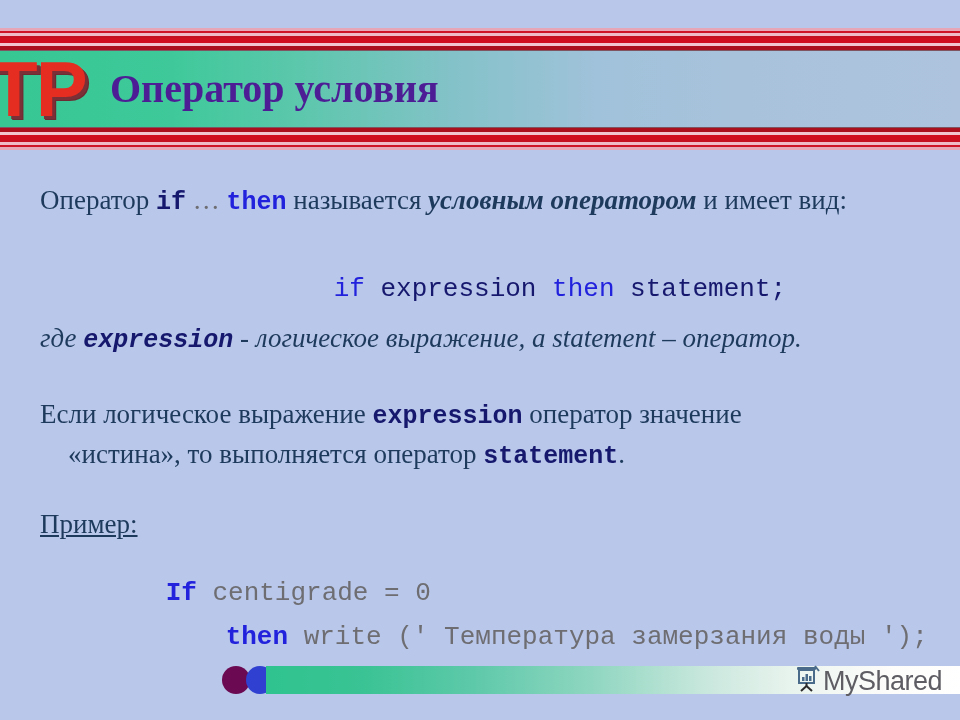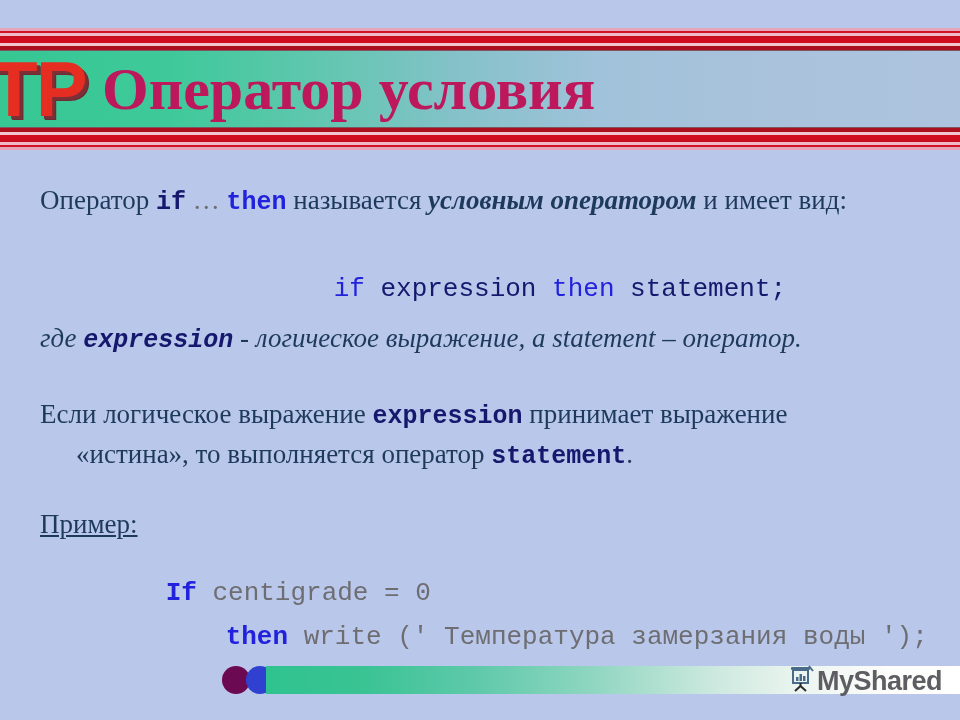--- a/index.html
+++ b/index.html
@@ -72,27 +72,27 @@
     line-height: 78px;
     color: #e52d21;
     letter-spacing: -2px;
     text-shadow: 3px 3px 0 #7b2f36, 4px 4px 0 #6d2b32;
     z-index: 4;
     white-space: nowrap;
   }
 
   .banner-title {
     position: absolute;
-    left: 102px;
+    left: 110px;
     top: 28px;
     font-family: "Liberation Serif", "DejaVu Serif", serif;
     font-weight: bold;
-    font-size: 60px;
+    font-size: 40px;
     line-height: 66px;
-    color: #be185d;
+    color: #4c1d95;
     z-index: 3;
     white-space: nowrap;
   }
 
   
   .content {
     position: absolute;
     left: 0;
     top: 150px;
     width: 960px;
@@ -103,21 +103,21 @@
     font-size: 27px;
     line-height: 52px;
     color: #1d3a5c;
     white-space: nowrap;
   }
 
   .row-1   { position: absolute; left: 40px;  top: 24px; }
   .row-2   { position: absolute; left: 240px; top: 88px; }
   .row-3   { position: absolute; left: 40px;  top: 162px; font-style: italic; }
   .row-4a  { position: absolute; left: 40px;  top: 238px; }
-  .row-4b  { position: absolute; left: 68px;  top: 278px; margin-left: 8px; }
+  .row-4b  { position: absolute; left: 68px;  top: 278px; }
   .row-5   { position: absolute; left: 40px;  top: 348px; }
   .row-6   { position: absolute; left: 72px;  top: 392px; }
   .row-7   { position: absolute; left: 132px; top: 436px; }
 
   .mono {
     font-family: "Liberation Mono", "DejaVu Sans Mono", monospace;
     font-weight: bold;
     font-size: 25px;
   }
   .c-navy   { color: #16186e; }
@@ -169,21 +169,20 @@
   }
 
   .myshared {
     position: absolute;
     right: 18px;
     top: 2px;
     display: flex;
     align-items: center;
     gap: 0;
     z-index: 5;
-    font-weight: bold;
   }
   .ms-text {
     font-family: "Liberation Sans", "DejaVu Sans", sans-serif;
     font-size: 27px;
     color: #5d5d63;
     letter-spacing: -0.5px;
   }
 </style>
 </head>
 <body>
@@ -228,21 +227,21 @@
 
     <div class="code-line row-2">
       <span class="c-blue">if</span><span class="c-navy"> expression </span><span class="c-blue">then</span><span class="c-navy"> statement;</span>
     </div>
 
     <div class="para row-3">
       <span>где </span><span class="mono c-navy">expression</span><span> - логическое выражение, a statement – оператор.</span>
     </div>
 
     <div class="para row-4a">
-      <span>Если логическое выражение </span><span class="mono c-navy">expression</span><span> принимает выражение</span>
+      <span>Если логическое выражение </span><span class="mono c-navy">expression</span><span> оператор значение</span>
     </div>
     <div class="para row-4b">
       <span>«истина», то выполняется оператор </span><span class="mono c-navy">statement</span><span>.</span>
     </div>
 
     <div class="para row-5">
       <span class="underl">Пример:</span>
     </div>
 
     <div class="code-line row-6">

